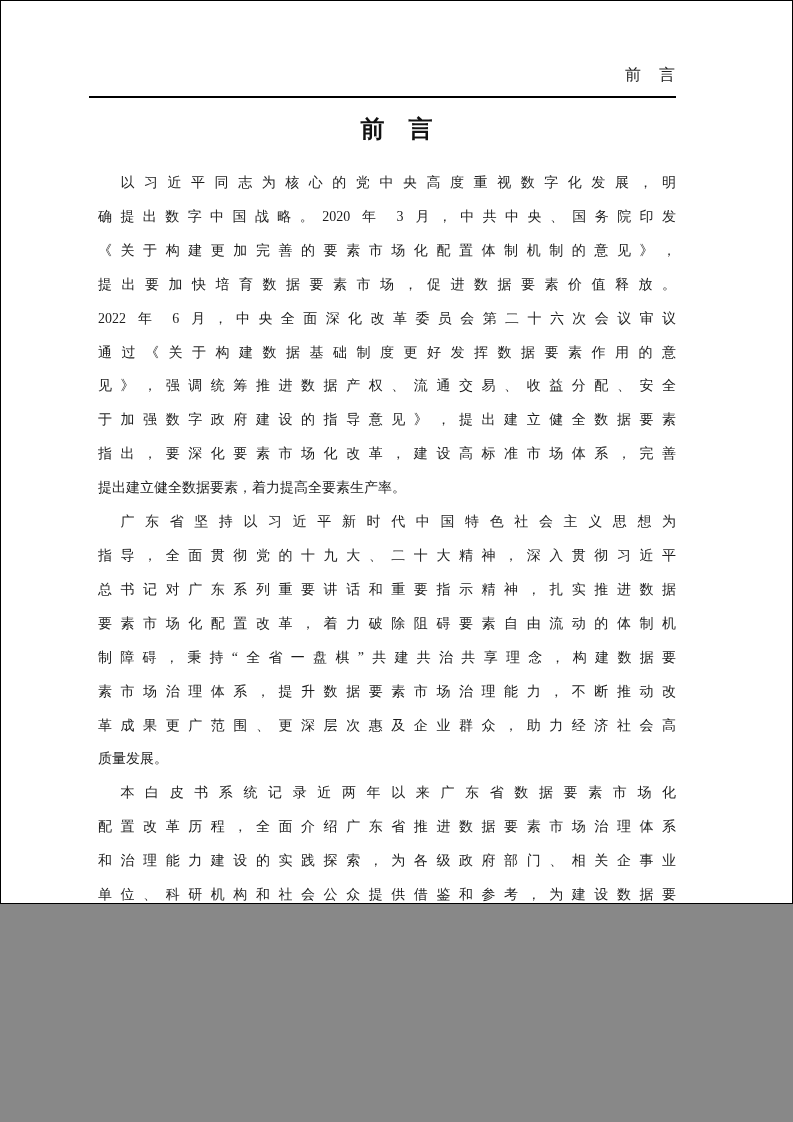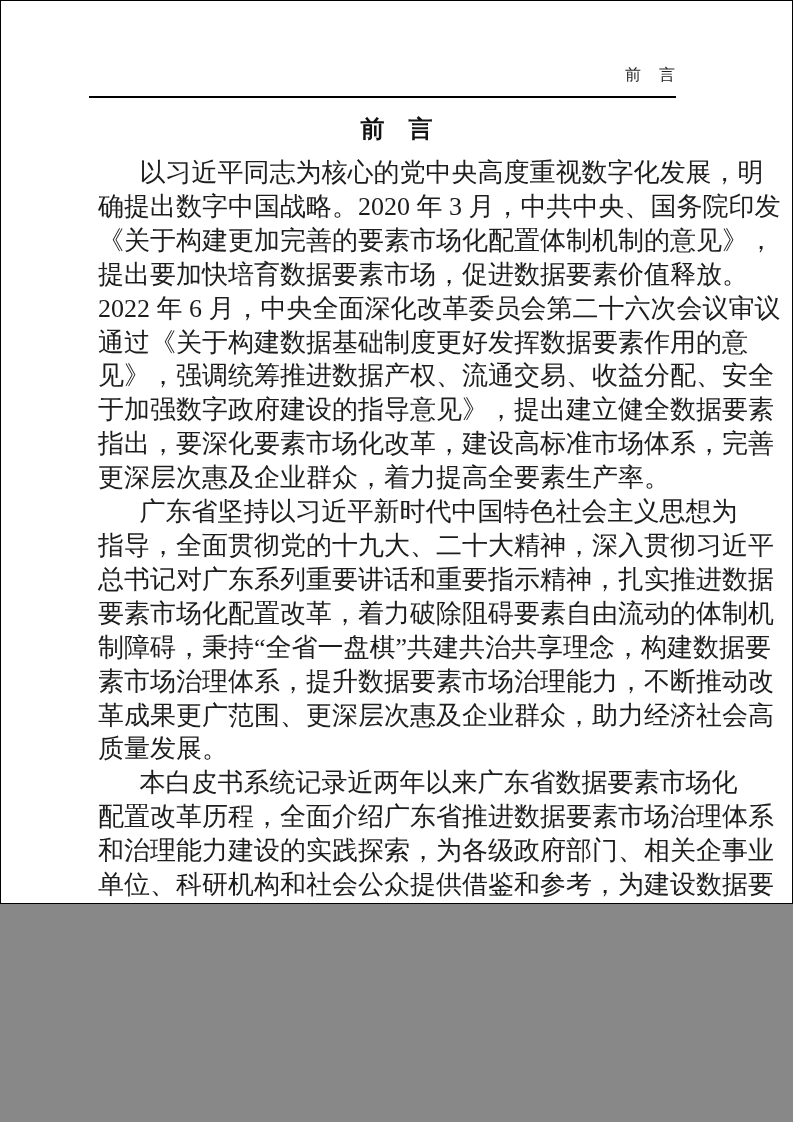--- a/index.html
+++ b/index.html
@@ -43,24 +43,24 @@
     left: 0;
     width: 100%;
     text-align: center;
     font-size: 24px;
     font-weight: 700;
     font-family: "Liberation Sans", sans-serif;
     color: #111;
   }
   .body-text {
     position: absolute;
-    top: 155px;
+    top: 165px;
     left: 97px;
     width: 578px;
-    font-size: 26px;
+    font-size: 14px;
     line-height: 33.9px;
   }
   .paragraph { margin: 0; }
   .line {
     text-align: justify;
     text-align-last: justify;
     white-space: nowrap;
   }
   .line.last {
     text-align-last: left;
@@ -93,21 +93,21 @@
       <div class="paragraph">
         <div class="line first">以习近平同志为核心的党中央高度重视数字化发展，明</div>
         <div class="line">确提出数字中国战略。2020 年 3 月，中共中央、国务院印发</div>
         <div class="line">《关于构建更加完善的要素市场化配置体制机制的意见》，</div>
         <div class="line">提出要加快培育数据要素市场，促进数据要素价值释放。</div>
         <div class="line">2022 年 6 月，中央全面深化改革委员会第二十六次会议审议</div>
         <div class="line">通过《关于构建数据基础制度更好发挥数据要素作用的意</div>
         <div class="line">见》，强调统筹推进数据产权、流通交易、收益分配、安全</div>
         <div class="line">于加强数字政府建设的指导意见》，提出建立健全数据要素</div>
         <div class="line">指出，要深化要素市场化改革，建设高标准市场体系，完善</div>
-        <div class="line last">更深层次惠及企业群众，着力提高全要素生产率。</div>
+        <div class="line last">提出建立健全数据要素，着力提高全要素生产率。</div>
       </div>
       <div class="paragraph">
         <div class="line first">广东省坚持以习近平新时代中国特色社会主义思想为</div>
         <div class="line">指导，全面贯彻党的十九大、二十大精神，深入贯彻习近平</div>
         <div class="line">总书记对广东系列重要讲话和重要指示精神，扎实推进数据</div>
         <div class="line">要素市场化配置改革，着力破除阻碍要素自由流动的体制机</div>
         <div class="line">制障碍，秉持“全省一盘棋”共建共治共享理念，构建数据要</div>
         <div class="line">素市场治理体系，提升数据要素市场治理能力，不断推动改</div>
         <div class="line">革成果更广范围、更深层次惠及企业群众，助力经济社会高</div>
         <div class="line last">质量发展。</div>

